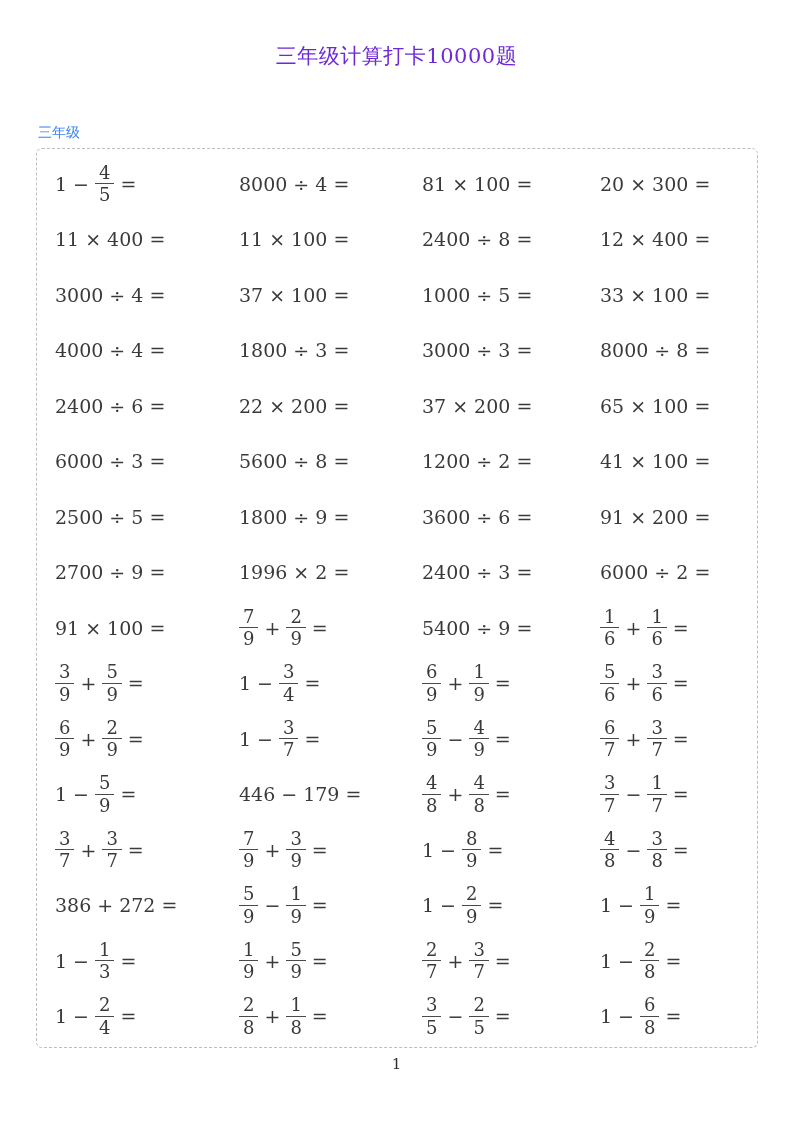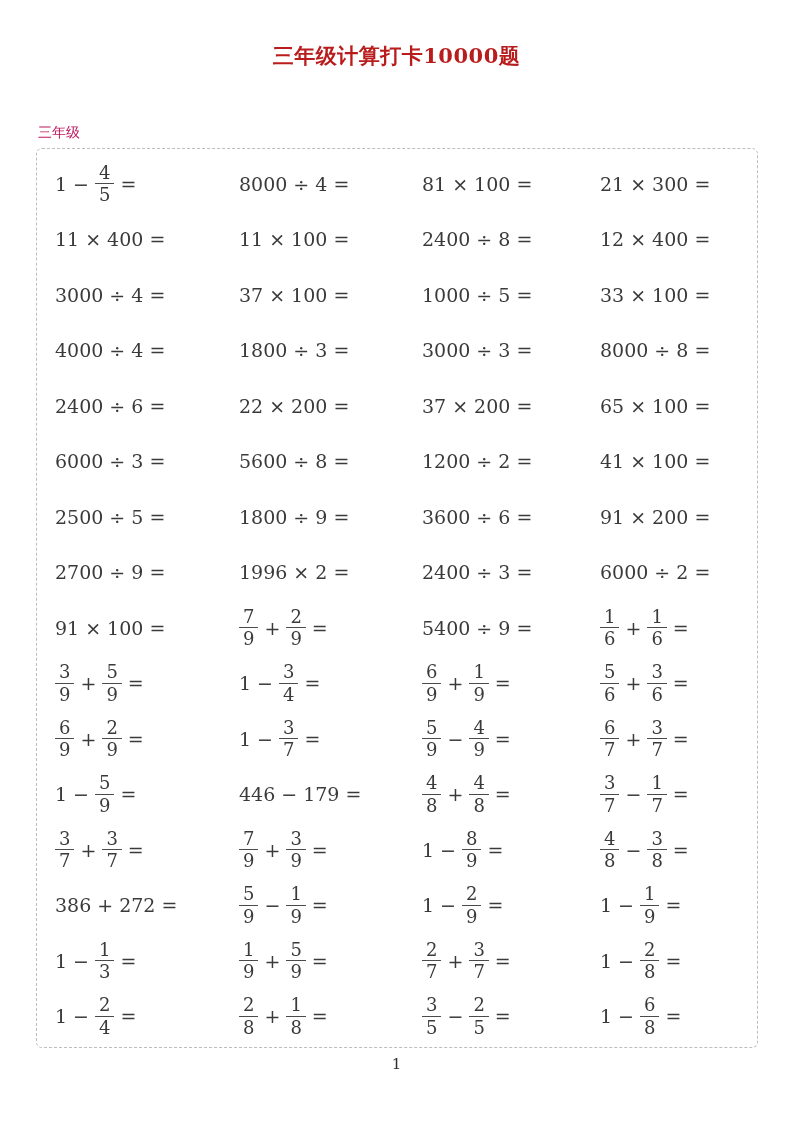--- a/index.html
+++ b/index.html
@@ -15,31 +15,31 @@
     color: #3a3a3a;
     overflow: hidden;
   }
   .page-title {
     position: absolute;
     top: 42px;
     left: 0;
     width: 100%;
     text-align: center;
     font-size: 21px;
-    font-weight: 700;
-    color: #b91c1c;
+    font-weight: 400;
+    color: #6d28d9;
     margin: 0;
     letter-spacing: 0.5px;
   }
   .grade-label {
     position: absolute;
     top: 124px;
     left: 38px;
     font-size: 14px;
-    color: #be185d;
+    color: #3b82f6;
   }
   .problem-box {
     position: absolute;
     left: 36px;
     top: 148px;
     width: 722px;
     height: 900px;
     border: 1px dashed #bdbdbd;
     border-radius: 6px;
     box-sizing: border-box;
@@ -113,21 +113,21 @@
         <span class="math-token">4</span>
         <span class="math-token">=</span>
       </div>
       <div class="problem-cell">
         <span class="math-token">81</span>
         <span class="math-token">×</span>
         <span class="math-token">100</span>
         <span class="math-token">=</span>
       </div>
       <div class="problem-cell">
-        <span class="math-token">21</span>
+        <span class="math-token">20</span>
         <span class="math-token">×</span>
         <span class="math-token">300</span>
         <span class="math-token">=</span>
       </div>
       <div class="problem-cell">
         <span class="math-token">11</span>
         <span class="math-token">×</span>
         <span class="math-token">400</span>
         <span class="math-token">=</span>
       </div>

